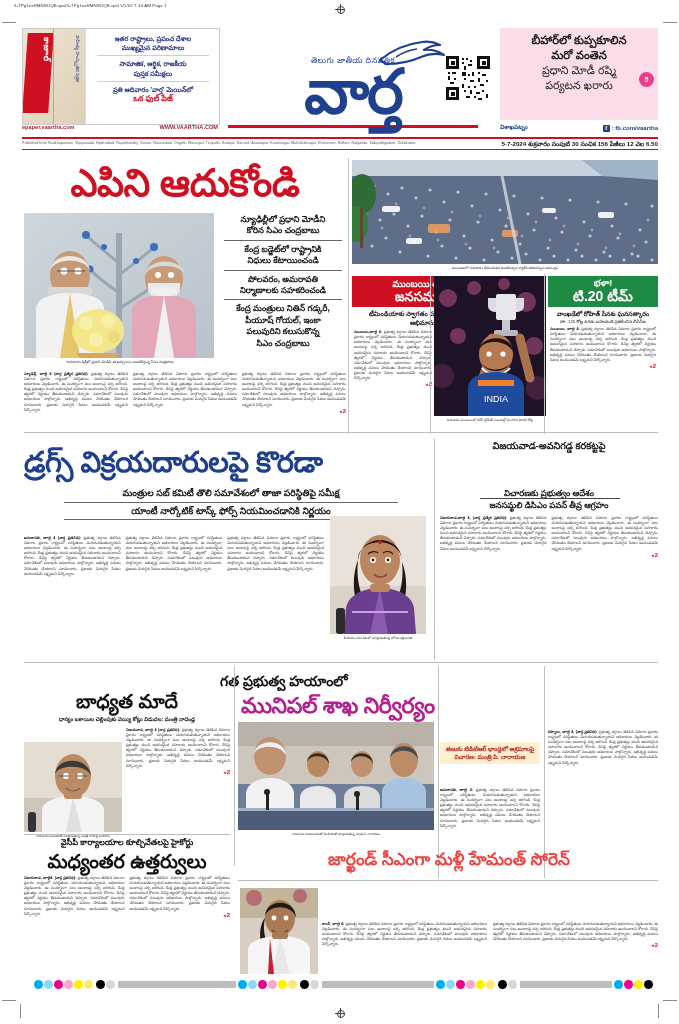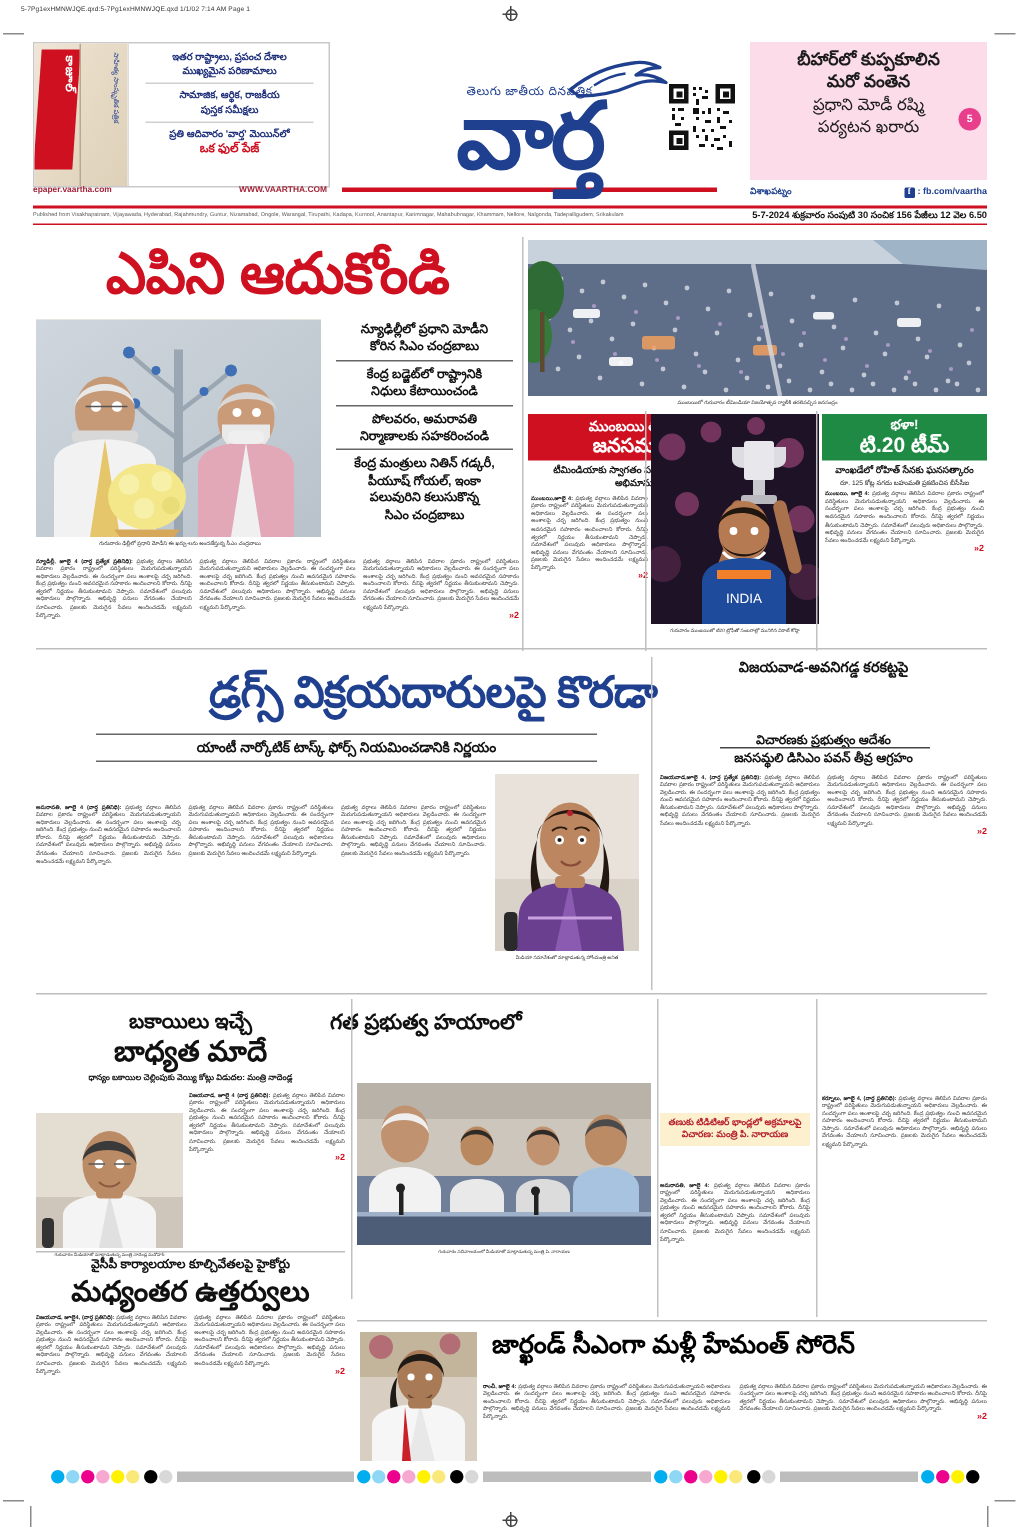--- a/index.html
+++ b/index.html
@@ -85,21 +85,21 @@
 
   
   .t20{position:absolute;left:548px;top:276px;width:110px;}
   .t20-hd{background:#1f8a43;color:#fff;text-align:center;padding:2px 0 3px;}
   .t20-hd .l1{font-size:9px;line-height:10px;font-weight:bold;}
   .t20-hd .l2{font-size:14px;line-height:16px;font-weight:bold;}
   .t20-sub{font-size:6.2px;line-height:8.2px;color:#111;text-align:center;font-weight:bold;padding:3px 2px 1px;}
   .t20-sub2{font-size:4.4px;line-height:6px;color:#222;text-align:center;padding:0 2px 2px;}
 
   
-  .drug-h{position:absolute;left:24px;top:445px;width:414px;text-align:right;font-size:29px;line-height:34px;color:#1f3f8f;font-weight:bold;letter-spacing:-.5px;}
+  .drug-h{position:absolute;left:24px;top:445px;width:414px;text-align:left;font-size:29px;line-height:34px;color:#1f3f8f;font-weight:bold;letter-spacing:-.5px;}
   .drug-sub{position:absolute;left:24px;top:487px;width:414px;text-align:center;}
   .drug-sub .ln{font-size:9.2px;line-height:12.6px;color:#111;font-weight:bold;}
   .drug-sub .sp{height:1px;background:#666;margin:2px 40px;}
   .drug-photo{position:absolute;left:330px;top:516px;width:96px;height:118px;overflow:hidden;background:#c8b6a8;}
   .drug-photo-cap{position:absolute;left:330px;top:636px;width:96px;font-size:3.2px;line-height:4.4px;color:#333;text-align:center;}
   .drug-body{position:absolute;left:24px;top:536px;width:300px;display:flex;gap:5px;}
   .drug-body .col{flex:1;}
 
   
   .vij-k{position:absolute;left:440px;top:440px;width:218px;text-align:center;font-size:9.6px;line-height:12px;color:#111;font-weight:bold;}
@@ -133,21 +133,21 @@
   .sud .s{font-size:5.6px;line-height:7.4px;color:#111;font-weight:bold;margin-top:2px;}
   .sud-body{position:absolute;left:548px;top:730px;width:110px;}
 
   
   .hc-k{position:absolute;left:24px;top:838px;width:206px;text-align:center;font-size:8.2px;line-height:10px;color:#111;font-weight:bold;}
   .hc-h{position:absolute;left:24px;top:850px;width:206px;text-align:center;font-size:19px;line-height:24px;color:#111;font-weight:bold;}
   .hc-body{position:absolute;left:24px;top:876px;width:206px;display:flex;gap:5px;}
   .hc-body .col{flex:1;}
 
   
-  .jhk-h{position:absolute;left:240px;top:886px;width:418px;text-align:center;font-size:17px;line-height:22px;color:#000000;font-weight:bold;}
+  .jhk-h{position:absolute;left:240px;top:849px;width:418px;text-align:center;font-size:17px;line-height:22px;color:#ef4444;font-weight:bold;}
   .jhk-s{position:absolute;left:240px;top:908px;width:418px;text-align:center;font-size:8px;line-height:10px;color:#111;font-weight:bold;}
   .jhk-photo{position:absolute;left:240px;top:888px;width:78px;height:86px;overflow:hidden;background:#b8aa9a;}
   .jhk-body{position:absolute;left:322px;top:922px;width:336px;display:flex;gap:6px;}
   .jhk-body .col{flex:1;}
 
   
   .cbar{position:absolute;top:980px;height:9px;}
   .cbar .dot{position:absolute;top:0;width:9px;height:9px;border-radius:50%;}
   .cbar .bar{position:absolute;top:1px;height:7px;background:#bdbdbd;}
 
@@ -547,20 +547,21 @@
       <div class="txt"><b class="dl">ముంబయి, జూలై 4:</b> <span>ప్రభుత్వ వర్గాలు తెలిపిన వివరాల ప్రకారం రాష్ట్రంలో పరిస్థితులు మెరుగుపడుతున్నాయని అధికారులు వెల్లడించారు. ఈ సందర్భంగా పలు అంశాలపై చర్చ జరిగింది. కేంద్ర ప్రభుత్వం నుంచి అవసరమైన సహకారం అందించాలని కోరారు. దీనిపై త్వరలో నిర్ణయం తీసుకుంటామని చెప్పారు. సమావేశంలో పలువురు అధికారులు పాల్గొన్నారు. అభివృద్ధి పనులు వేగవంతం చేయాలని సూచించారు. ప్రజలకు మెరుగైన సేవలు అందించడమే లక్ష్యమని పేర్కొన్నారు.</span></div>
       <div class="cont" style="text-align:right">»2</div>
     </div>
   </div>
 
   <div class="vr" style="left:544px;top:274px;height:160px;"></div>
   <div class="vr" style="left:430px;top:274px;height:160px;"></div>
 
   <div class="drug-h">డ్రగ్స్ విక్రయదారులపై కొరడా</div>
   <div class="drug-sub">
+    <div class="ln">మంత్రుల సబ్ కమిటీ తొలి సమావేశంలో తాజా పరిస్థితిపై సమీక్ష</div>
     <div class="sp"></div>
     <div class="ln">యాంటీ నార్కోటిక్ టాస్క్ ఫోర్స్ నియమించడానికి నిర్ణయం</div>
     <div class="sp"></div>
   </div>
 
   <div class="drug-photo">
     <svg viewBox="0 0 96 118" width="96" height="118">
       <rect width="96" height="118" fill="#e8e2da"></rect>
       <path d="M0 70 L96 70 L96 118 L0 118 Z" fill="#d9d2c8"></path>
 
@@ -609,21 +610,20 @@
       </div>
     <div class="col">
         <div class="txt">ప్రభుత్వ వర్గాలు తెలిపిన వివరాల ప్రకారం రాష్ట్రంలో పరిస్థితులు మెరుగుపడుతున్నాయని అధికారులు వెల్లడించారు. ఈ సందర్భంగా పలు అంశాలపై చర్చ జరిగింది. కేంద్ర ప్రభుత్వం నుంచి అవసరమైన సహకారం అందించాలని కోరారు. దీనిపై త్వరలో నిర్ణయం తీసుకుంటామని చెప్పారు. సమావేశంలో పలువురు అధికారులు పాల్గొన్నారు. అభివృద్ధి పనులు వేగవంతం చేయాలని సూచించారు. ప్రజలకు మెరుగైన సేవలు అందించడమే లక్ష్యమని పేర్కొన్నారు.</div>
       <div class="cont" style="text-align:right">»2</div>
       </div>
   </div>
 
   <div class="vr" style="left:434px;top:438px;height:222px;"></div>
   <div class="hr" style="left:24px;top:662px;width:634px;"></div>
 
-  <div class="bak-k">బకాయిలు ఇచ్చే</div>
   <div class="bak-h">బాధ్యత మాదే</div>
   <div class="bak-s">ధాన్యం బకాయిల చెల్లింపుకు వెయ్యి కోట్లు విడుదల: మంత్రి నాదెండ్ల</div>
 
   <div class="bak-photo">
     <svg viewBox="0 0 98 90" width="98" height="90">
       <rect width="98" height="90" fill="#e4ddd2"></rect>
       <rect x="0" y="56" width="98" height="34" fill="#cfc6bb"></rect>
       <ellipse cx="49" cy="34" rx="18" ry="22" fill="#bb8b66"></ellipse>
       <path d="M31 32 C33 14, 65 14, 67 34 C63 22, 35 22, 31 32 Z" fill="#3a3a3a"></path>
       <circle cx="42" cy="34" r="3" fill="#fff"></circle>
@@ -636,20 +636,21 @@
       <rect x="4" y="70" width="8" height="20" rx="3" fill="#333"></rect>
     </svg>
   </div>
   <div class="bak-photo-cap">గురువారం మీడియాతో మాట్లాడుతున్న మంత్రి నాదెండ్ల మనోహర్</div>
   <div class="bak-body">
     <div class="txt"><b class="dl">విజయవాడ, జూలై 4 (వార్త ప్రతినిధి):</b> <span>ప్రభుత్వ వర్గాలు తెలిపిన వివరాల ప్రకారం రాష్ట్రంలో పరిస్థితులు మెరుగుపడుతున్నాయని అధికారులు వెల్లడించారు. ఈ సందర్భంగా పలు అంశాలపై చర్చ జరిగింది. కేంద్ర ప్రభుత్వం నుంచి అవసరమైన సహకారం అందించాలని కోరారు. దీనిపై త్వరలో నిర్ణయం తీసుకుంటామని చెప్పారు. సమావేశంలో పలువురు అధికారులు పాల్గొన్నారు. అభివృద్ధి పనులు వేగవంతం చేయాలని సూచించారు. ప్రజలకు మెరుగైన సేవలు అందించడమే లక్ష్యమని పేర్కొన్నారు.</span></div>
     <div class="cont" style="text-align:right">»2</div>
   </div>
 
   <div class="mun-k">గత ప్రభుత్వ హయాంలో</div>
+  <div class="mun-h">మునిపల్ శాఖ నిర్వీర్యం</div>
 
   <div class="mun-photo">
     <svg viewBox="0 0 196 108" width="196" height="108">
       <rect width="196" height="108" fill="#cdc6bc"></rect>
       <rect x="0" y="62" width="196" height="46" fill="#6f7f9a"></rect>
       <rect x="0" y="0" width="196" height="24" fill="#b9b2a8"></rect>
 
       <g>
         <ellipse cx="32" cy="34" rx="16" ry="19" fill="#c19270"></ellipse>
         <path d="M16 32 C18 16, 48 16, 48 34 C44 22, 20 22, 16 32 Z" fill="#efefef"></path>

